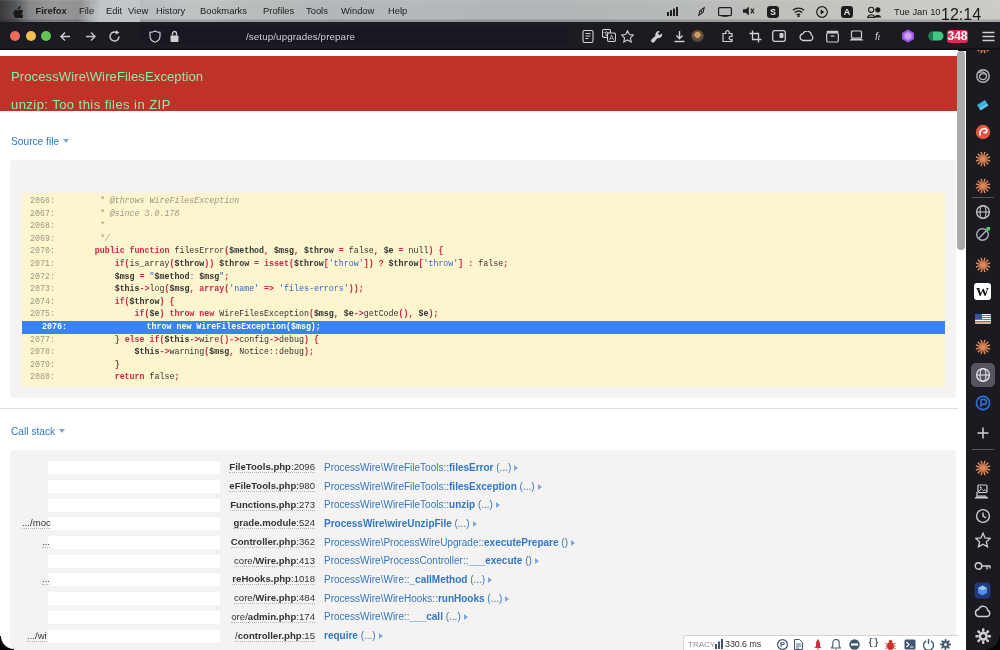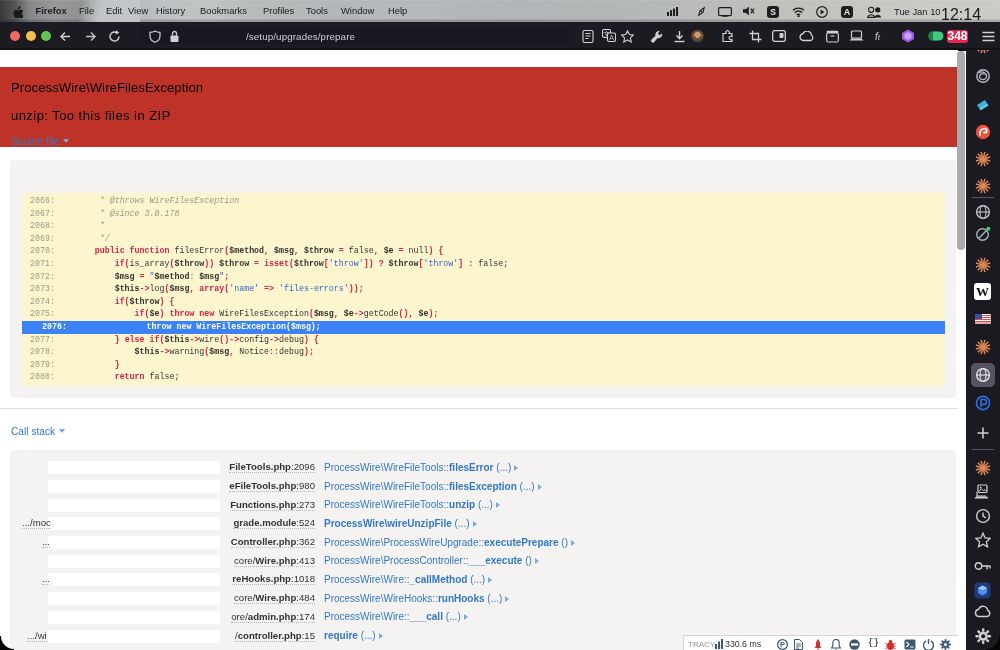--- a/index.html
+++ b/index.html
@@ -7,21 +7,21 @@
 #menubar{position:absolute;left:0;top:0;width:1000px;height:22px;background:linear-gradient(180deg,rgba(255,255,255,0.08) 0 1px,rgba(0,0,0,0) 1px 19px,rgba(0,0,0,0.18) 20px 22px),linear-gradient(90deg,#3a3a3c 0px,#515456 14px,#86888a 30px,#97999b 55px,#8f9192 80px,#a3a5a5 105px,#b7babc 130px,#bdc1c3 170px,#c0c4c4 210px,#b7bcbc 250px,#b2b7b9 330px,#b4b9bb 420px,#b0b5b7 520px,#b4b8b8 640px,#bdbfbb 760px,#c6c6c2 860px,#cbcac6 940px,#cccbc7 1000px);color:#1b1b1b;font-size:9.4px;}
 #menubar .mi{position:absolute;top:4px;}
 #toolbar{position:absolute;left:0;top:22px;width:1000px;height:26px;background:#1c1b22;}
 #toolbar:after{content:"";position:absolute;left:0;top:26px;width:1000px;height:3px;background:#100f14;}
 .tl{position:absolute;top:9px;width:10px;height:10px;border-radius:50%;}
 #urlbar{position:absolute;left:140px;top:26px;width:428px;height:18px;background:#191820;border-radius:4px;}
 #urltext{position:absolute;left:246px;top:31px;font-size:9.8px;color:#cfcfd4;letter-spacing:.1px;}
 .tbi{position:absolute;top:29px;color:#d7d7db;z-index:2;}
 #sidebar{position:absolute;left:966px;top:50px;width:34px;height:600px;background:#1b1a21;overflow:hidden;}
 #page{position:absolute;left:0;top:50px;width:958px;height:600px;background:#fff;overflow:hidden;}
-#banner{position:absolute;left:0;top:17px;width:958px;height:80px;background:#bf3228;color:#000000;}
+#banner{position:absolute;left:0;top:6px;width:958px;height:55px;background:#bf3228;color:#86efac;}
 #banner .b1{position:absolute;left:11px;top:13px;font-size:13px;letter-spacing:.12px;}
 #banner .b2{position:absolute;left:11px;top:41px;font-size:13px;letter-spacing:.45px;}
 .sect{position:absolute;left:11px;font-size:10.2px;color:#3277c3;}
 .sect .tri{display:inline-block;margin-left:4px;width:0;height:0;border-left:3.5px solid transparent;border-right:3.5px solid transparent;border-top:4px solid #7da7d9;vertical-align:2px;}
 .panel{position:absolute;left:10px;width:946px;background:#f4f3f1;border-radius:4px;}
 #p1{top:110px;height:238px;}
 #fileline{position:absolute;left:12px;top:13px;font-size:9.6px;color:#333;}
 #fileline a{color:#333;text-decoration:none;border-bottom:1px dotted #aaa;}
 pre#code{position:absolute;left:12px;top:33px;width:915px;height:189px;margin:0;background:#fdf5ce;
  font-family:"Liberation Mono",monospace;font-size:8.3px;line-height:12.6px;color:#333;

